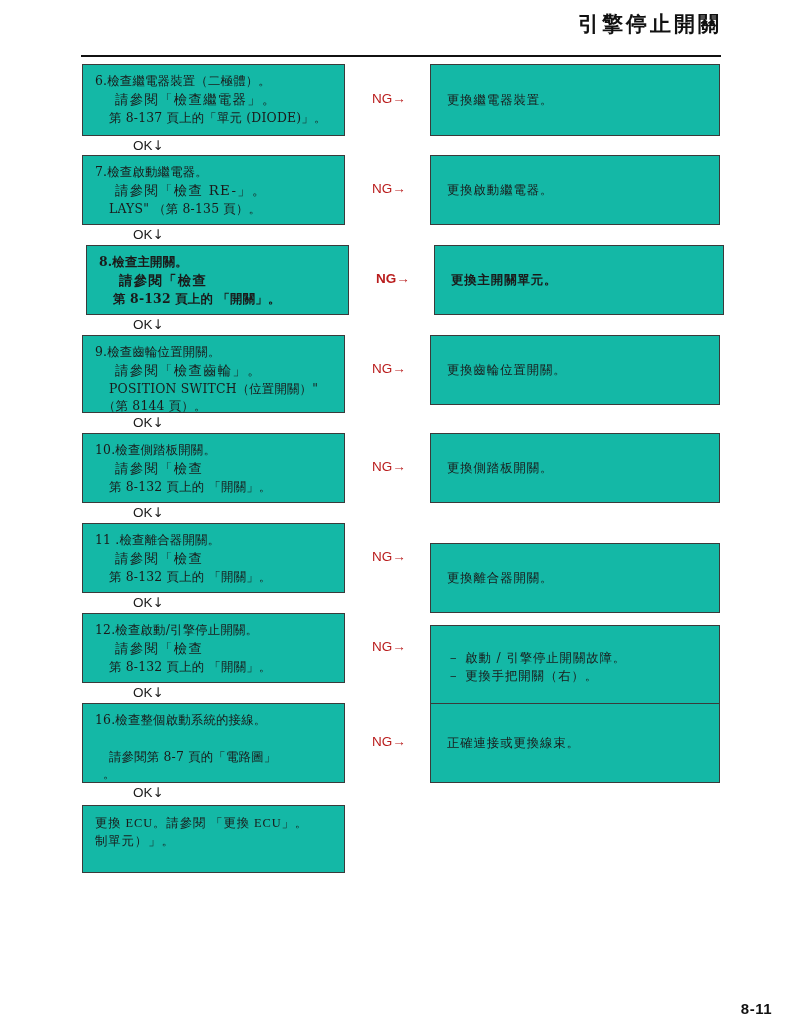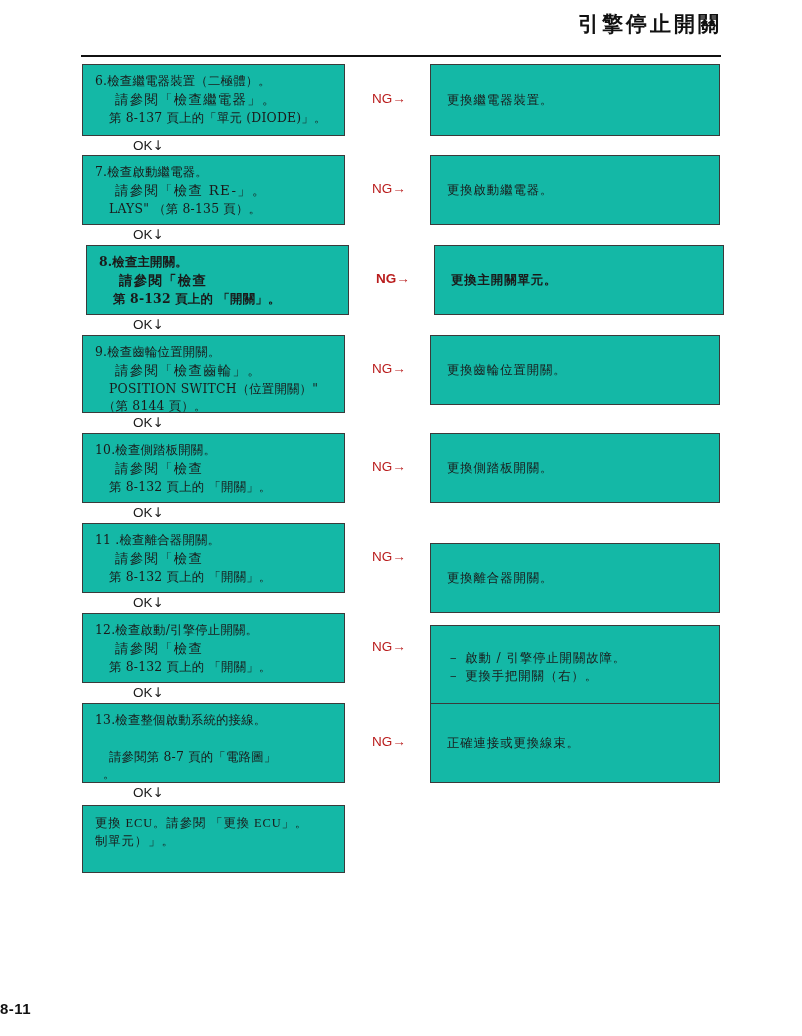--- a/index.html
+++ b/index.html
@@ -121,21 +121,21 @@
     white-space: nowrap;
   }
   .ok .arrow { font-family: "DejaVu Sans", sans-serif; }
 
   
   #page-footer {
     position: absolute;
     left: 0;
     bottom: 18px;
     width: 772px;
-    text-align: left;
+    text-align: right;
   }
   #folio {
     font-family: "Liberation Sans", "DejaVu Sans", sans-serif;
     font-size: 15px;
     font-weight: bold;
     color: #111;
     letter-spacing: 0.5px;
   }
 </style>
 </head>
@@ -226,21 +226,21 @@
       <div class="ng" style="top: 26px;">NG→</div>
       <div class="box box-right" style="top: 0px; height: 84px; margin-top: 12px;">
         <div class="box-right-center">
           <div class="box-inner"><span class="ln">－ 啟動 / 引擎停止開關故障。</span><span class="ln">－ 更換手把開關（右）。</span></div>
         </div>
       </div>
     </div>
     <div class="ok" style="position: absolute; top: 626px;"><span>OK</span><span class="arrow">↓</span></div>
     <div class="row" style="height: 80px; position: absolute; top: 645px; left: 0px;">
       <div class="box box-left" style="top: 0px; height: 80px;">
-        <div class="box-inner"><span class="ln ln-head">13.檢查整個啟動系統的接線。</span><span class="ln ln-ind1 ln-big">&nbsp;</span><span class="ln ln-ind2">請參閱第 8-7 頁的「電路圖」</span><span class="ln ln-ind3">。</span></div>
+        <div class="box-inner"><span class="ln ln-head">16.檢查整個啟動系統的接線。</span><span class="ln ln-ind1 ln-big">&nbsp;</span><span class="ln ln-ind2">請參閱第 8-7 頁的「電路圖」</span><span class="ln ln-ind3">。</span></div>
       </div>
       <div class="ng" style="top: 31px;">NG→</div>
       <div class="box box-right" style="top: 0px; height: 80px;">
         <div class="box-right-center">
           <div class="box-inner"><span class="ln">正確連接或更換線束。</span></div>
         </div>
       </div>
     </div>
     <div class="ok" style="position: absolute; top: 726px;"><span>OK</span><span class="arrow">↓</span></div>
     <div class="box box-left" style="position: absolute; top: 747px; height: 68px;">

